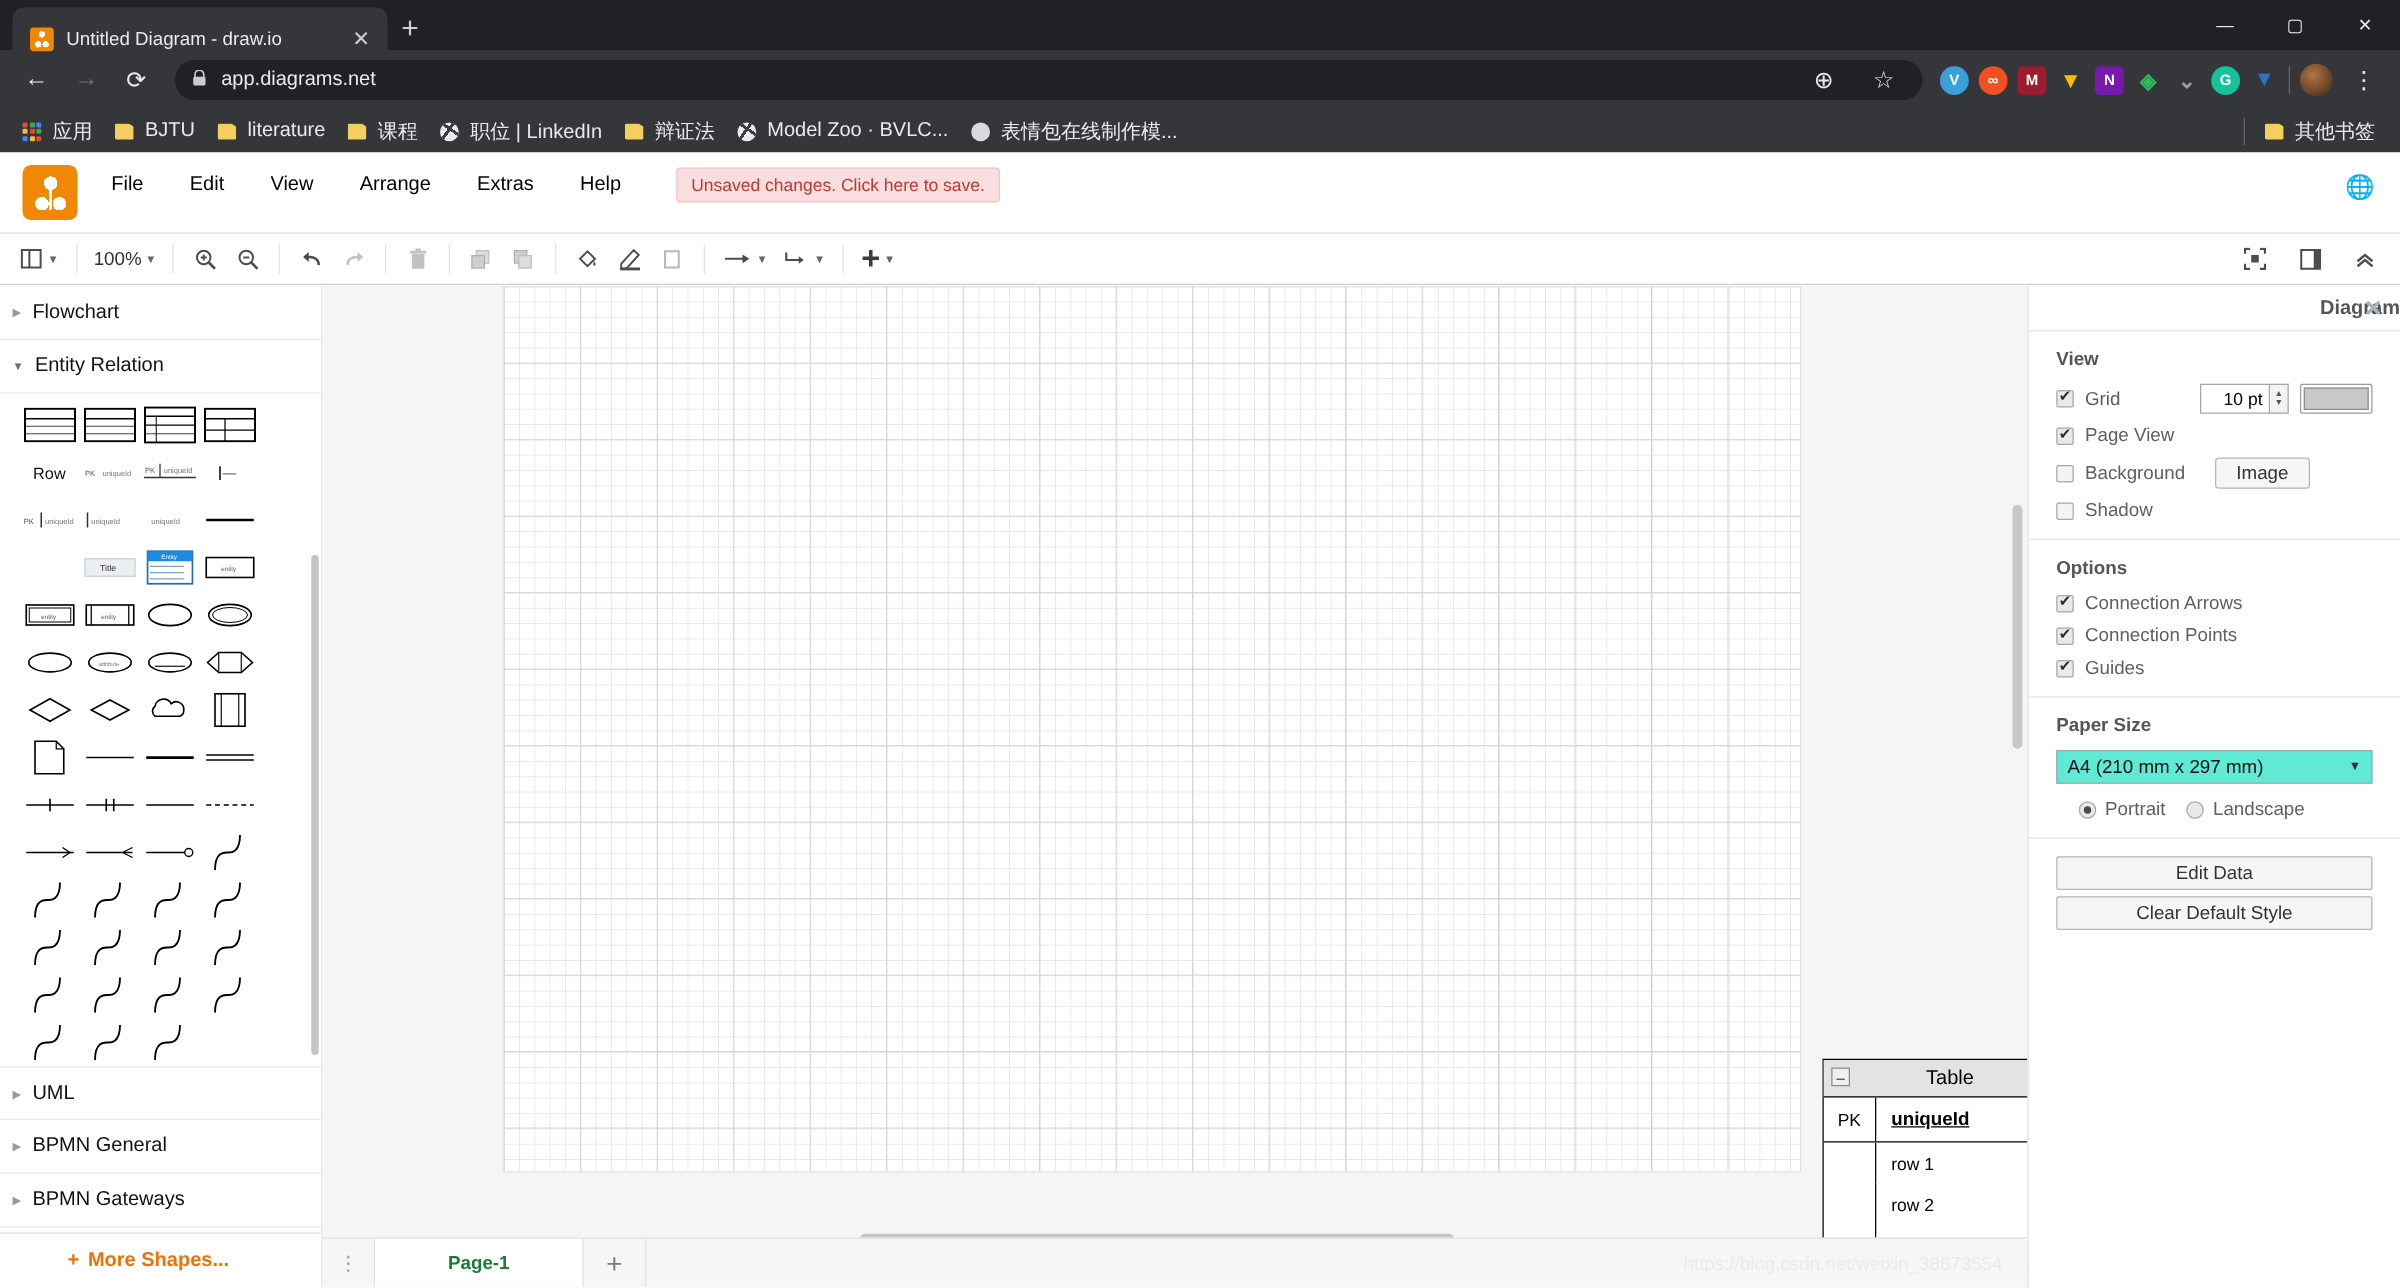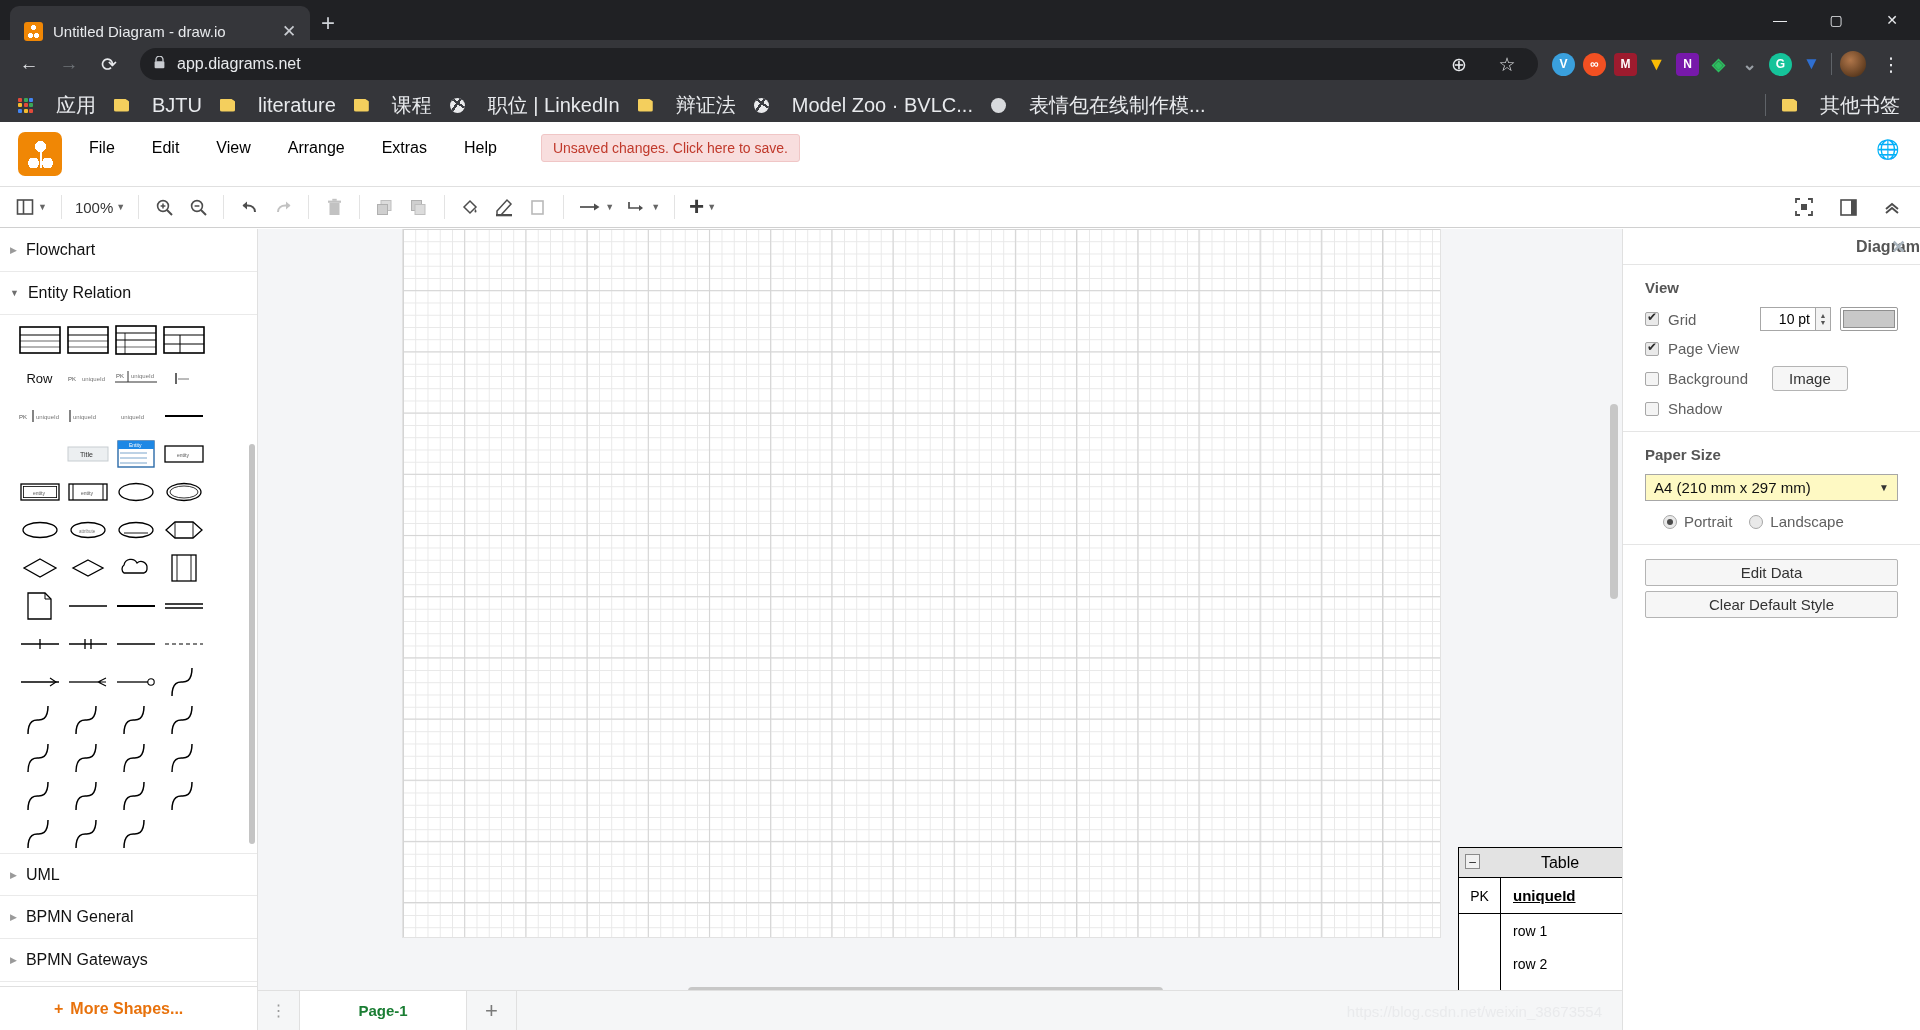--- a/index.html
+++ b/index.html
@@ -89,23 +89,23 @@
     flex: 0 0 auto;
   }
   .vdivide { width: 1px; height: 22px; background: #5f6368; }
 
   .bookmarks {
     height: 34px; background: #35363a;
     display: flex; align-items: center; padding: 0 10px; gap: 2px;
     position: relative;
   }
   .bm {
-    display: flex; align-items: center; gap: 23px;
+    display: flex; align-items: center; gap: 9px;
     padding: 3px 8px; border-radius: 4px;
-    color: #e8eaed; font-size: 20px; white-space: nowrap;
+    color: #e8eaed; font-size: 16px; white-space: nowrap;
   }
   .bm-folder {
     width: 15px; height: 13px; background: #f4cf5d;
     border-radius: 1px 3px 2px 2px; flex: 0 0 auto;
     clip-path: polygon(0 0, 72% 0, 100% 22%, 100% 100%, 0 100%);
   }
   .bm-globe {
     width: 15px; height: 15px; border-radius: 50%;
     background: #e9eaec; flex: 0 0 auto; position: relative;
     overflow: hidden;
@@ -336,21 +336,21 @@
   .gs-color {
     width: 58px; height: 24px; margin-left: 9px; border: 1px solid #9c9c9c;
     background: #fff; padding: 2px; border-radius: 2px;
   }
   .gs-color i { display: block; width: 100%; height: 100%; background: #c8c8c8; border: 1px solid #8f8f8f; }
   .img-btn {
     margin-left: 24px; border: 1px solid #b4b4b4; border-radius: 3px;
     background: #f6f6f6; padding: 3px 16px; font-size: 15px; color: #333;
   }
   .sel-wrap {
-    width: 100%; height: 27px; border: 1px solid #a7a7a7; background: #fef9c3;
+    width: 100%; height: 27px; border: 1px solid #a7a7a7; background: #5eead4;
     display: flex; align-items: center; padding: 0 8px; font-size: 15px; color: #111;
     margin-bottom: 12px;
   }
   .sel-caret { margin-left: auto; font-size: 10px; color: #333; }
   .radio-row { display: flex; align-items: center; gap: 7px; padding-left: 18px; }
   .rdo {
     width: 14px; height: 14px; border-radius: 50%; border: 1px solid #a7a7a7;
     background: #e9e9e9; position: relative; flex: 0 0 auto;
   }
   .rdo.on::after {
@@ -1058,20 +1058,35 @@
             <span class="fmt-label">Background</span>
             <span class="img-btn">Image</span>
           </div>
 
           <div class="fmt-line" style="margin-bottom:0">
             <span class="cbx off"></span>
             <span class="fmt-label">Shadow</span>
           </div>
         </div>
 
+        <div class="fmt-block">
+          <div class="fmt-h">Options</div>
+          <div class="fmt-line">
+            <span class="cbx on"></span>
+            <span class="fmt-label">Connection Arrows</span>
+          </div>
+          <div class="fmt-line">
+            <span class="cbx on"></span>
+            <span class="fmt-label">Connection Points</span>
+          </div>
+          <div class="fmt-line" style="margin-bottom:0">
+            <span class="cbx on"></span>
+            <span class="fmt-label">Guides</span>
+          </div>
+        </div>
 
         <div class="fmt-block">
           <div class="fmt-h">Paper Size</div>
           <div class="sel-wrap">
             <span>A4 (210 mm x 297 mm)</span>
             <span class="sel-caret">▼</span>
           </div>
           <div class="radio-row">
             <span class="rdo on"></span>
             <span class="fmt-label">Portrait</span>

